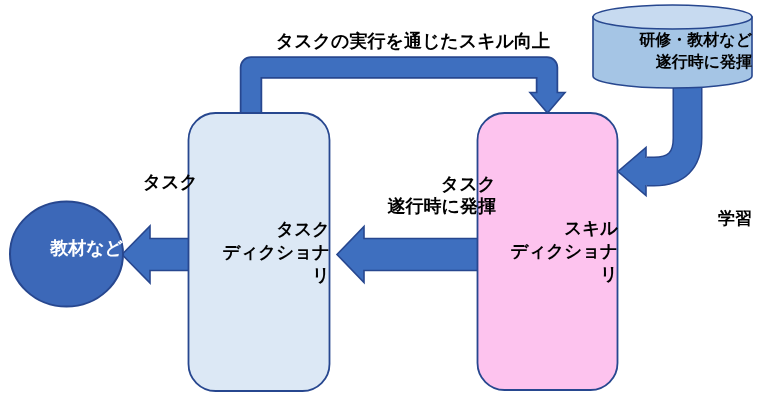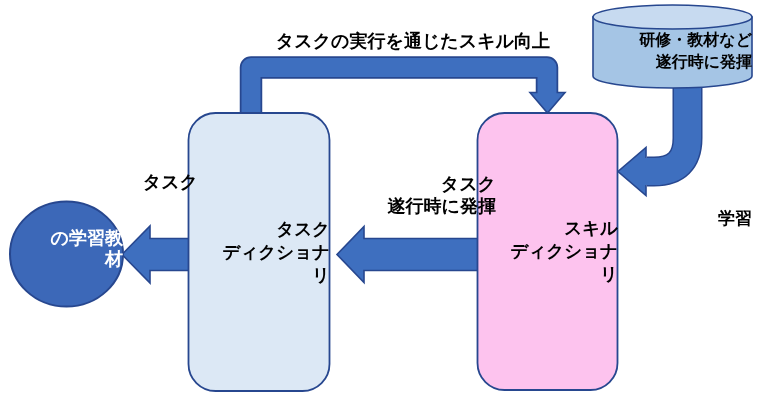--- a/index.html
+++ b/index.html
@@ -79,16 +79,16 @@
     <span>タスク</span>
     <span>ディクショナリ</span>
   </div>
 
   <div class="lbl node-lbl skilldict-lbl">
     <span>スキル</span>
     <span>ディクショナリ</span>
   </div>
 
   <div class="lbl biz-lbl">
-    <span>の学習教材</span>
+    <span>教材など</span>
   </div>
 
 </div>
 
 </body></html>

